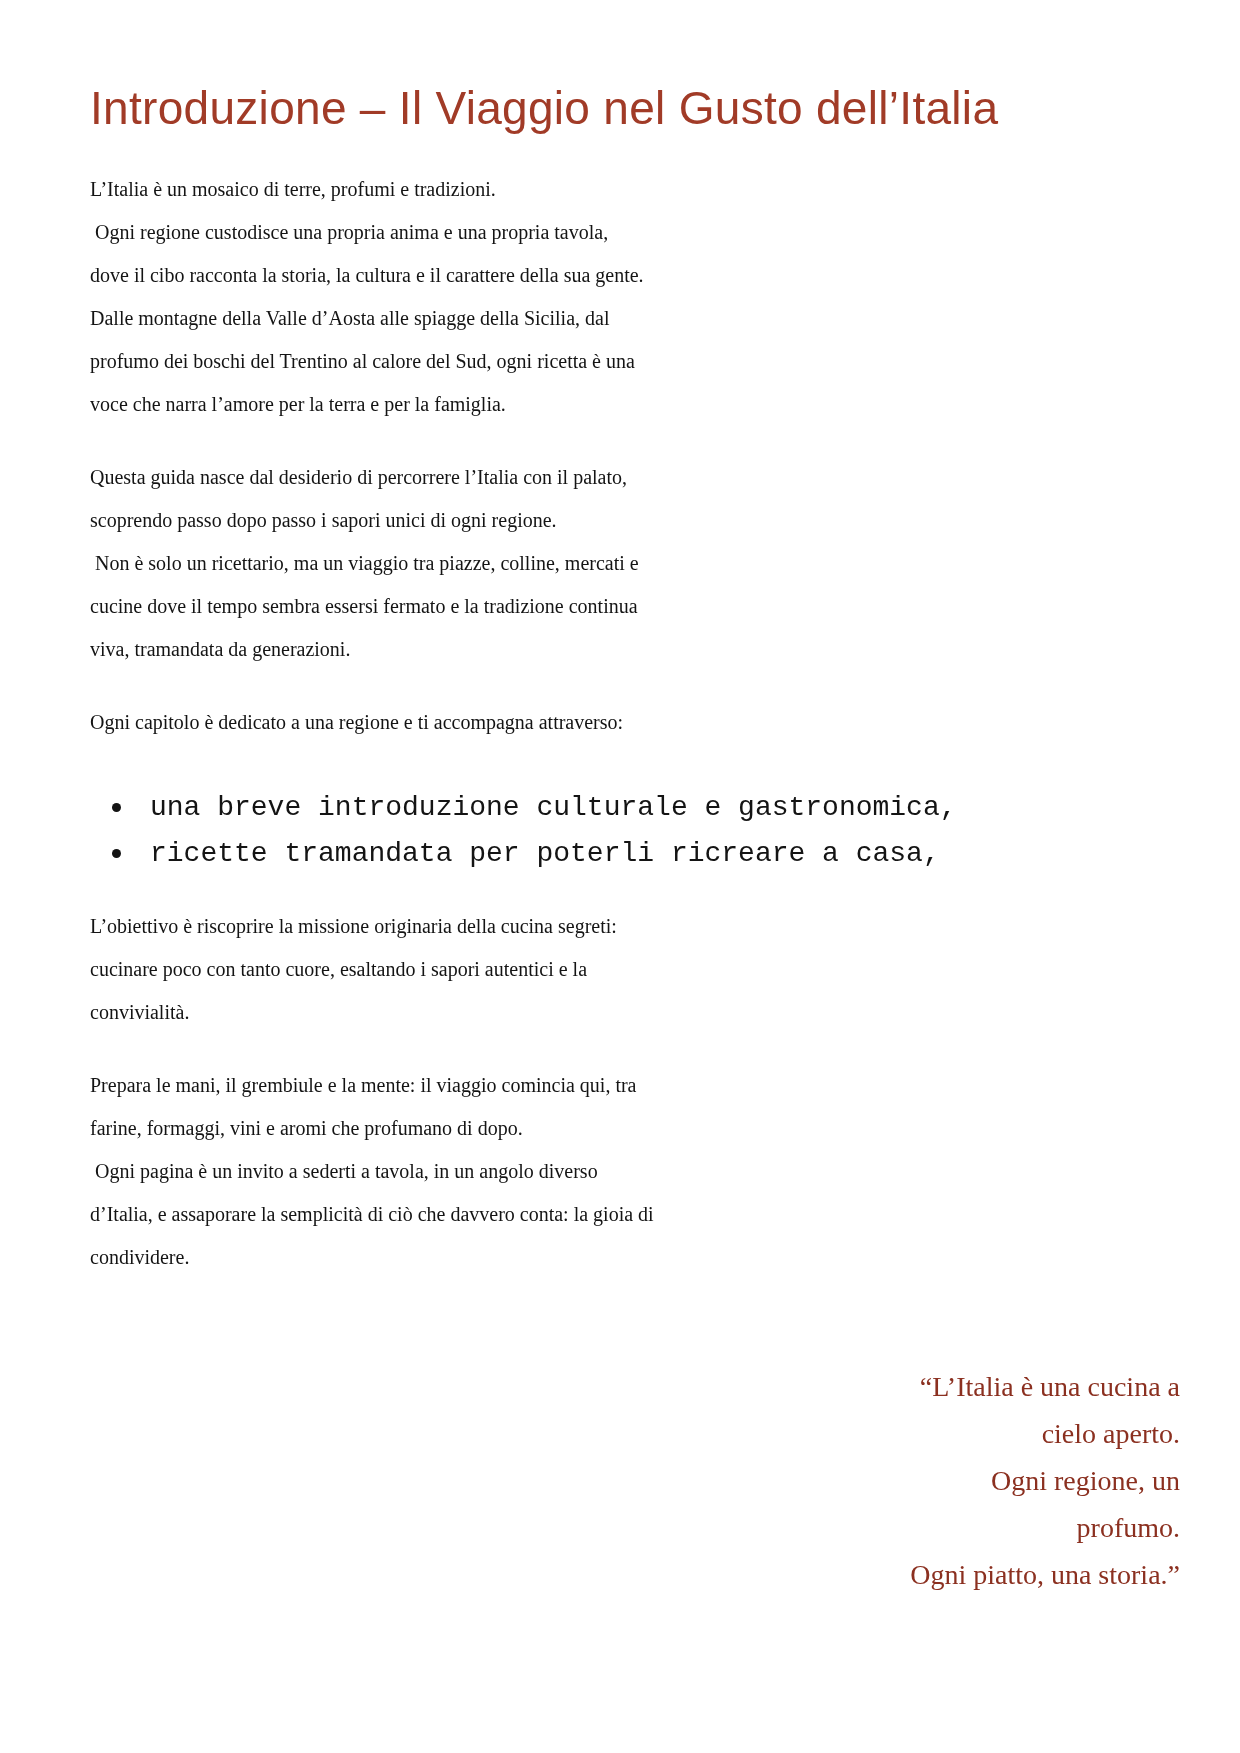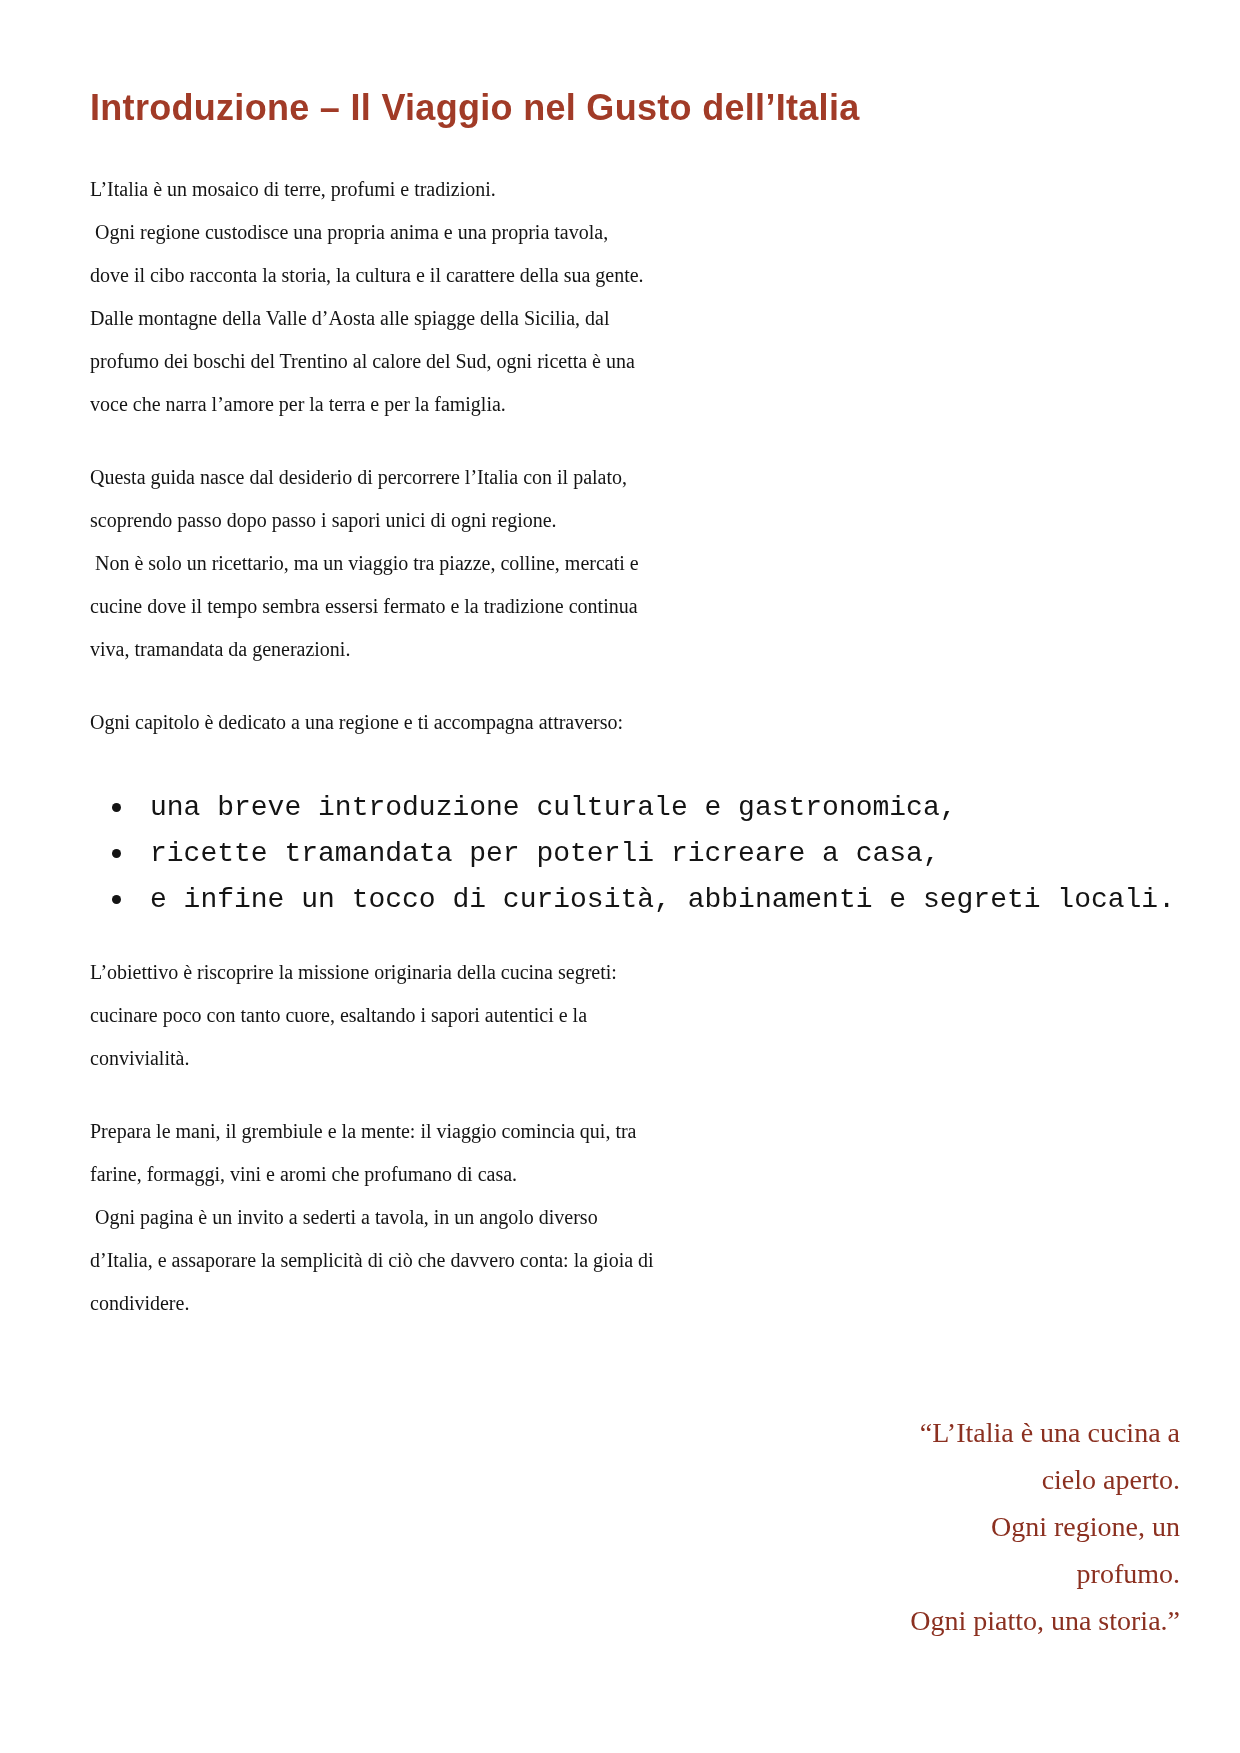--- a/index.html
+++ b/index.html
@@ -17,22 +17,22 @@
   }
   .page {
     box-sizing: border-box;
     width: 1240px;
     height: 1753px;
     padding: 86px 60px 0 90px;
     background: var(--page-bg, #ffffff);
   }
   h1.doc-title {
     font-family: "Liberation Sans", "DejaVu Sans", sans-serif;
-    font-weight: 700;
-    font-size: 36px;
+    font-weight: 400;
+    font-size: 46px;
     line-height: 44px;
     letter-spacing: 0.3px;
     color: var(--title-color, #a13b27);
     margin: 0 0 38px 0;
   }
   p.body-par {
     font-size: 20px;
     line-height: 43px;
     margin: 0 0 30px 0;
     white-space: pre-wrap;
@@ -92,32 +92,28 @@
 
   <ul class="features">
     <li>
       <span class="dot"></span>
       <span>una breve introduzione culturale e gastronomica,</span>
     </li>
     <li>
       <span class="dot"></span>
       <span>ricette tramandata per poterli ricreare a casa,</span>
     </li>
-    <li>
-      <span class="dot"></span>
-      <span>e infine un tocco di curiosità, abbinamenti e segreti locali.</span>
-    </li>
   </ul>
 
   <p class="body-par">L’obiettivo è riscoprire la missione originaria della cucina segreti:
 cucinare poco con tanto cuore, esaltando i sapori autentici e la
 convivialità.</p>
 
   <p class="body-par">Prepara le mani, il grembiule e la mente: il viaggio comincia qui, tra
-farine, formaggi, vini e aromi che profumano di casa.
+farine, formaggi, vini e aromi che profumano di dopo.
  Ogni pagina è un invito a sederti a tavola, in un angolo diverso
 d’Italia, e assaporare la semplicità di ciò che davvero conta: la gioia di
 condividere.</p>
 
   <div class="closing-quote">“L’Italia è una cucina a
 cielo aperto.
  Ogni regione, un
 profumo.
  Ogni piatto, una storia.”</div>
 

